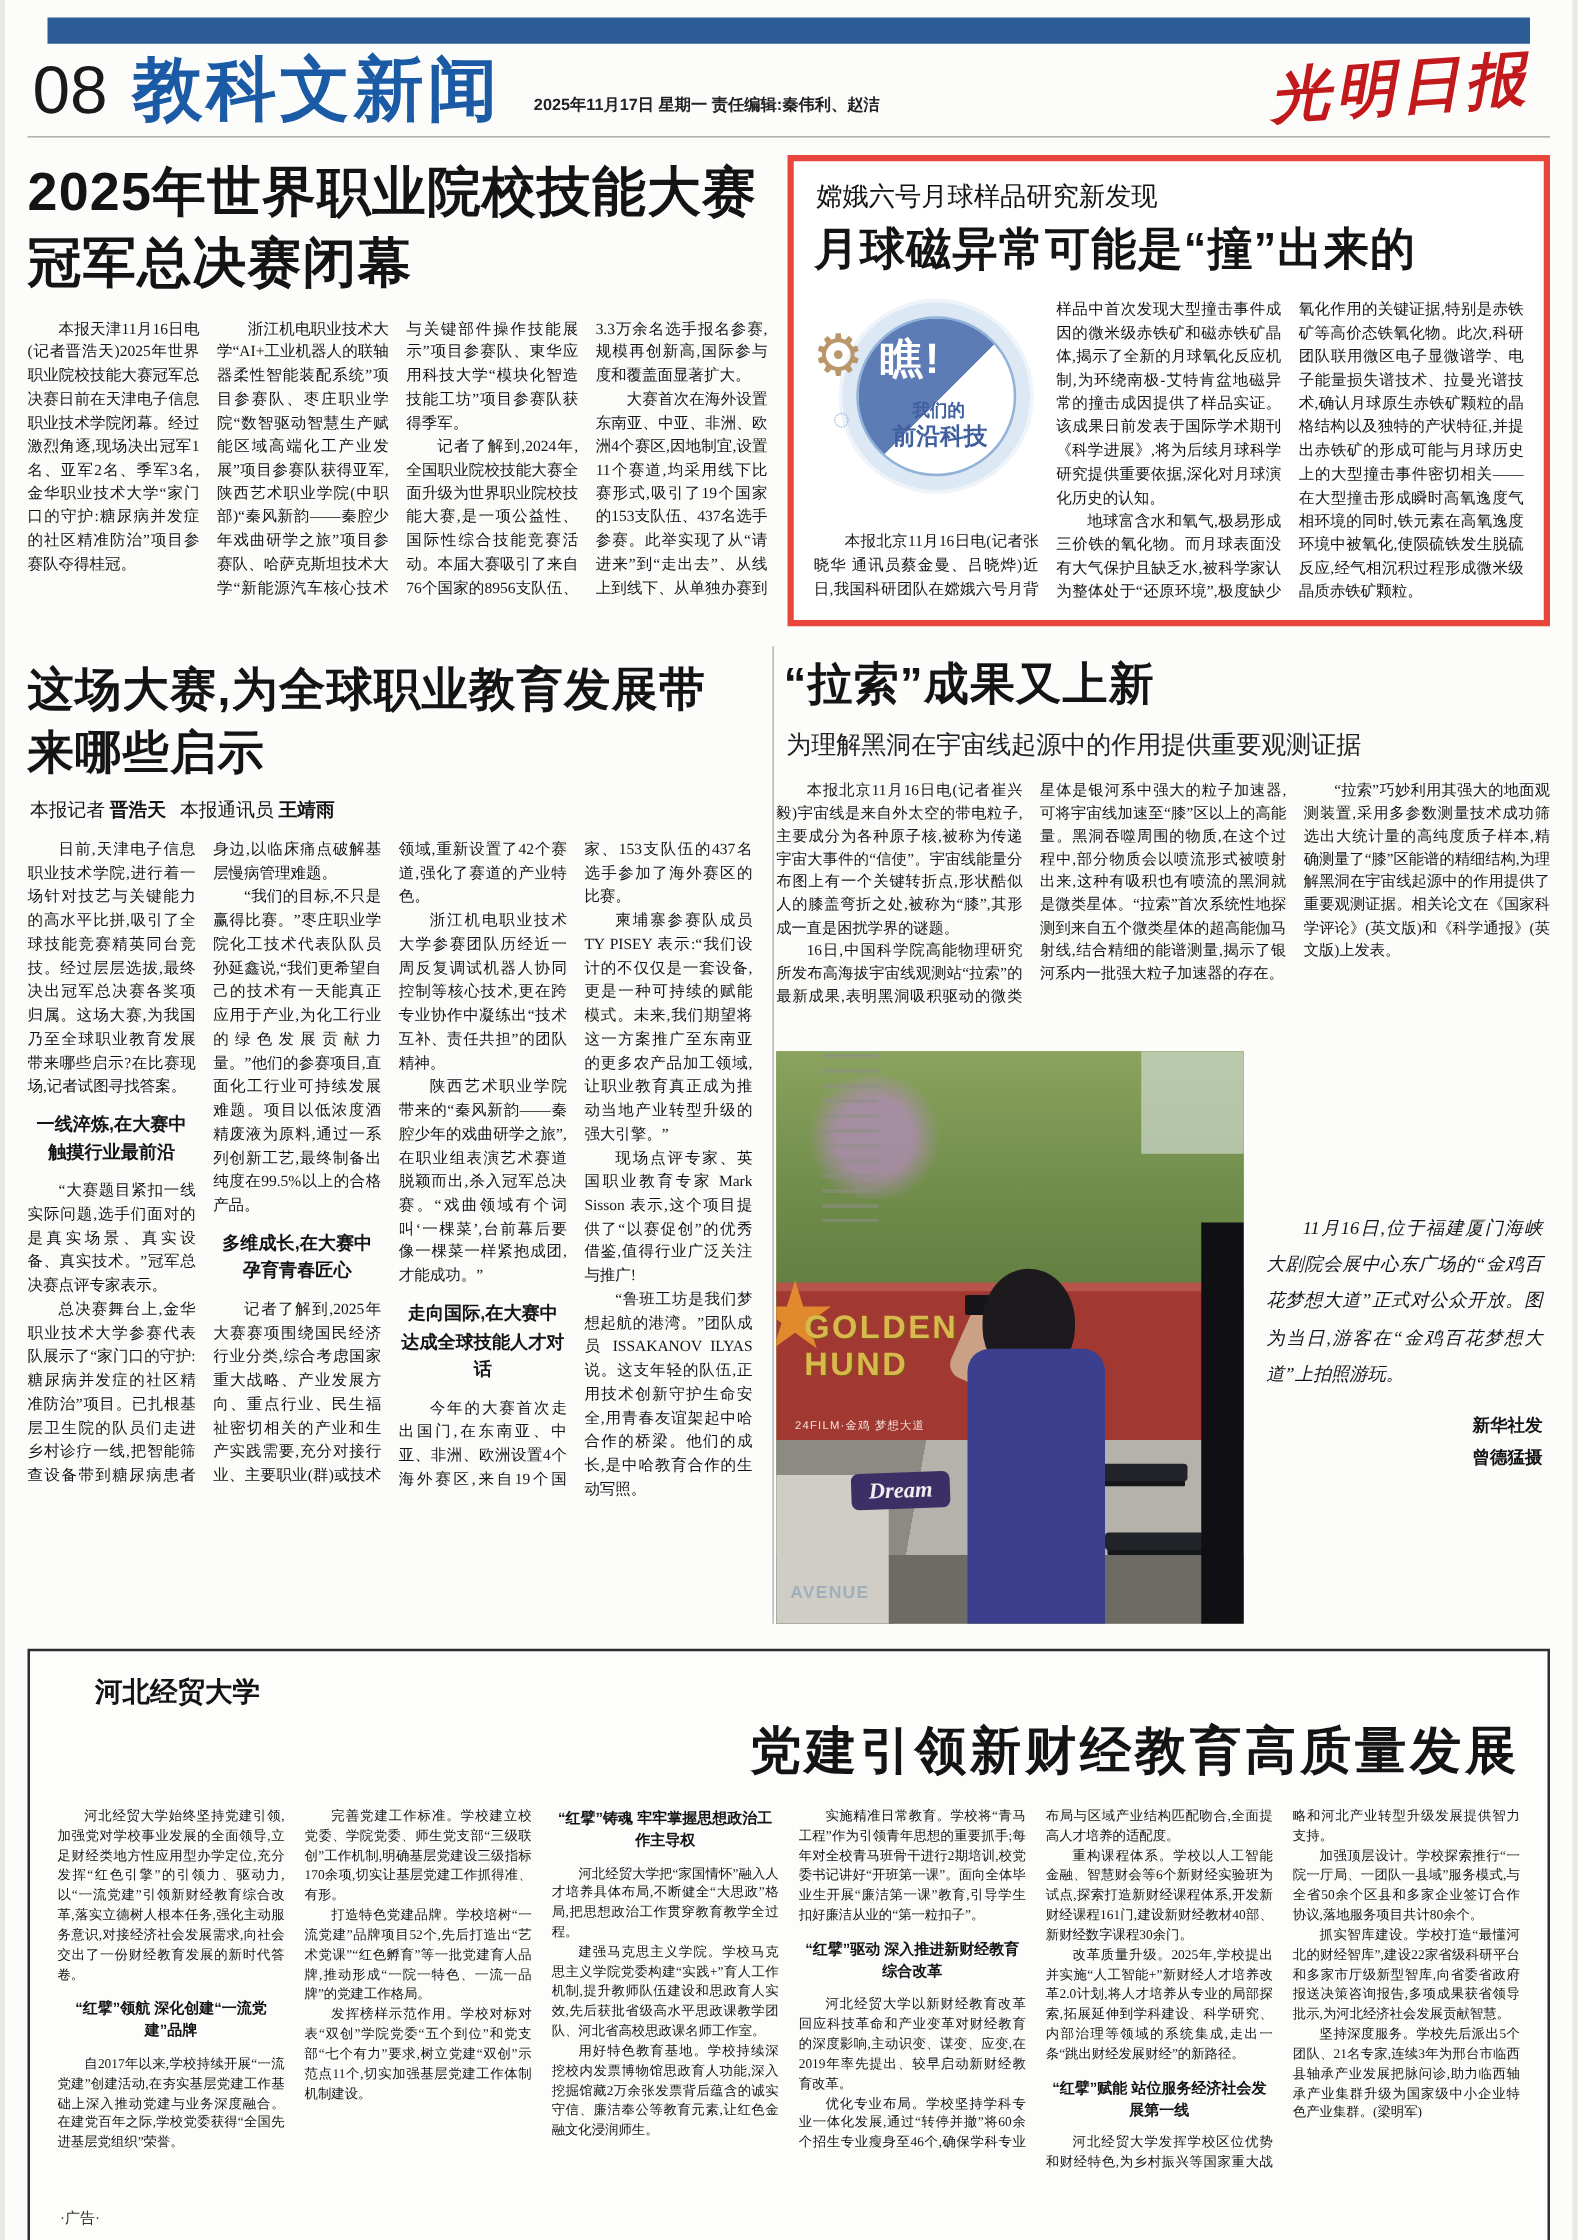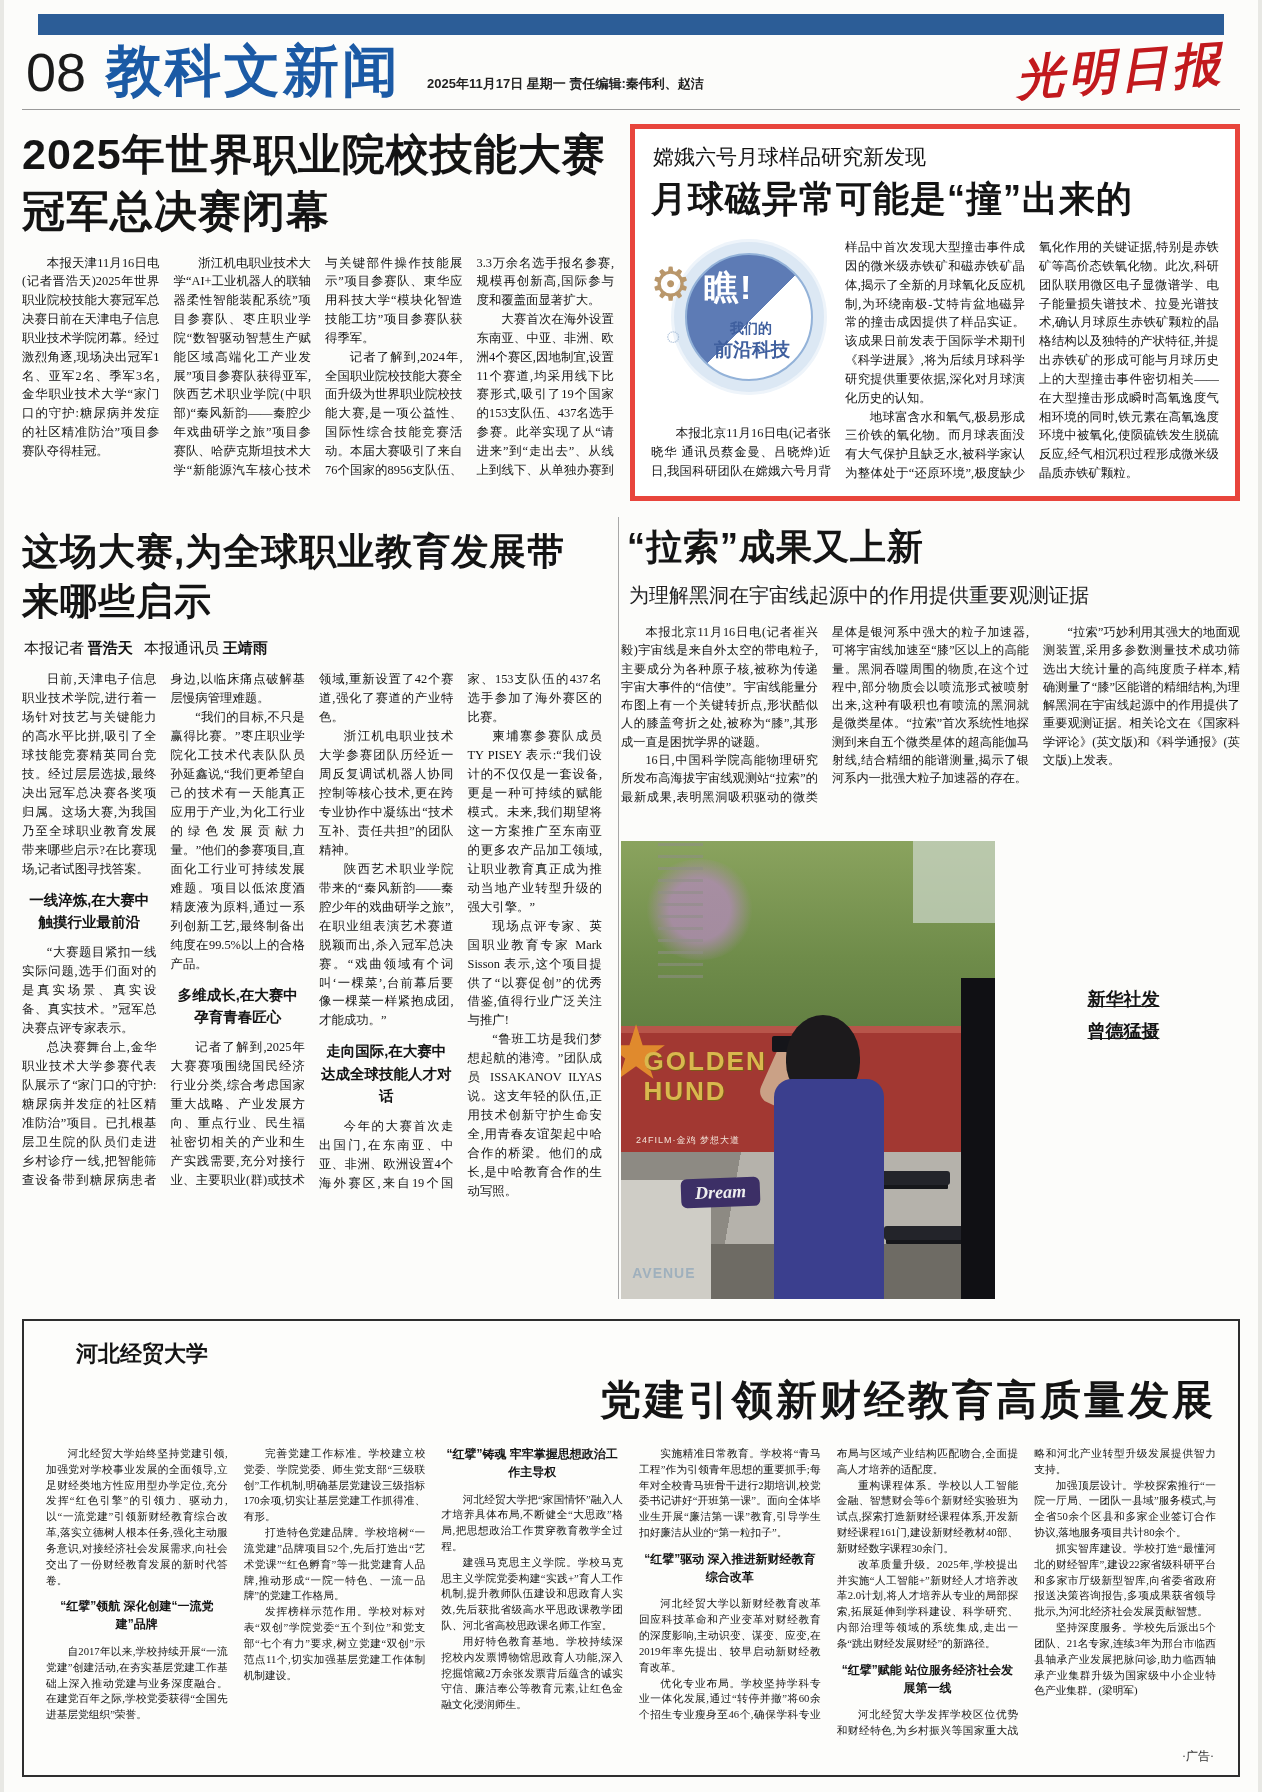--- a/index.html
+++ b/index.html
@@ -86,29 +86,29 @@
       font-weight:bold;font-size:14px;letter-spacing:1px;}
   .ph-dream{position:absolute;left:16%;bottom:20%;background:#3c2f66;color:#eee;font-style:italic;
       font-weight:bold;font-size:18px;padding:4px 14px;border-radius:6px;transform:rotate(-2deg);}
   .ph-woman-hair{position:absolute;left:44%;top:38%;width:74px;height:86px;background:#1c1a1c;border-radius:50% 50% 45% 45%;}
   .ph-woman-body{position:absolute;left:41%;top:52%;width:110px;height:48%;background:#3b3f8e;border-radius:18px 18px 0 0;}
   .ph-woman-arm{position:absolute;left:39%;top:45%;width:34px;height:60px;background:#caa186;border-radius:12px;transform:rotate(24deg);}
   .ph-phone{position:absolute;left:40.5%;top:42.5%;width:26px;height:16px;background:#15151a;border-radius:2px;}
   .ph-figure{position:absolute;right:0;top:30%;width:9%;height:70%;background:#101014;}
   .caption-block{flex:1;padding:128px 6px 0 18px;font-size:14.6px;line-height:2.0;font-style:italic;text-align:justify;}
   .caption-block p{margin:0;text-indent:2em;}
-  .credit{font-style:normal;font-weight:bold;text-align:center;margin-top:14px;font-size:18px;line-height:1.8;text-decoration:underline;}
+  .credit{font-style:normal;font-weight:bold;text-align:right;margin-top:14px;font-size:14px;line-height:1.8;}
   
   .bottom-box{margin:20px 18px 0;border:2px solid #2e2e2e;padding:12px 22px 8px;background:#fdfdfb;}
   .bottom-banner{font-family:"Liberation Sans",sans-serif;font-size:22px;font-weight:900;margin:6px 0 2px 30px;}
   .bottom-headline{text-align:right;font-family:"Liberation Sans",sans-serif;font-size:41px;font-weight:900;
                    letter-spacing:3px;margin:4px 0 18px;}
   .bottom-body{column-count:6;column-gap:16px;height:298px;font-size:10.7px;line-height:1.48;}
   .bottom-body .col-subhead{font-size:12px;}
-  .ad-mark{text-align:right;font-size:12px;color:#333;margin:4px 2px 2px;}
+  .ad-mark{text-align:left;font-size:12px;color:#333;margin:22px 2px 2px;}
 </style>
 </head>
 <body>
 
 <div class="page">
 
   <div class="topbar"></div>
   <div class="header-row">
     <div class="page-num">08</div>
     <div class="section-name">教科文新闻</div>
@@ -207,20 +207,21 @@
           <div class="ph-pedestal"></div>
           <div class="ph-avenue">AVENUE</div>
           <div class="ph-dream">Dream</div>
           <div class="ph-woman-arm"></div>
           <div class="ph-phone"></div>
           <div class="ph-woman-hair"></div>
           <div class="ph-woman-body"></div>
           <div class="ph-figure"></div>
         </div>
         <div class="caption-block">
+          <p>11月16日,位于福建厦门海峡大剧院会展中心东广场的“金鸡百花梦想大道”正式对公众开放。图为当日,游客在“金鸡百花梦想大道”上拍照游玩。</p>
           <div class="credit">
             <div>新华社发</div>
             <div>曾德猛摄</div>
           </div>
         </div>
       </div>
     </div>
   </div>
 
   <div class="bottom-box">

